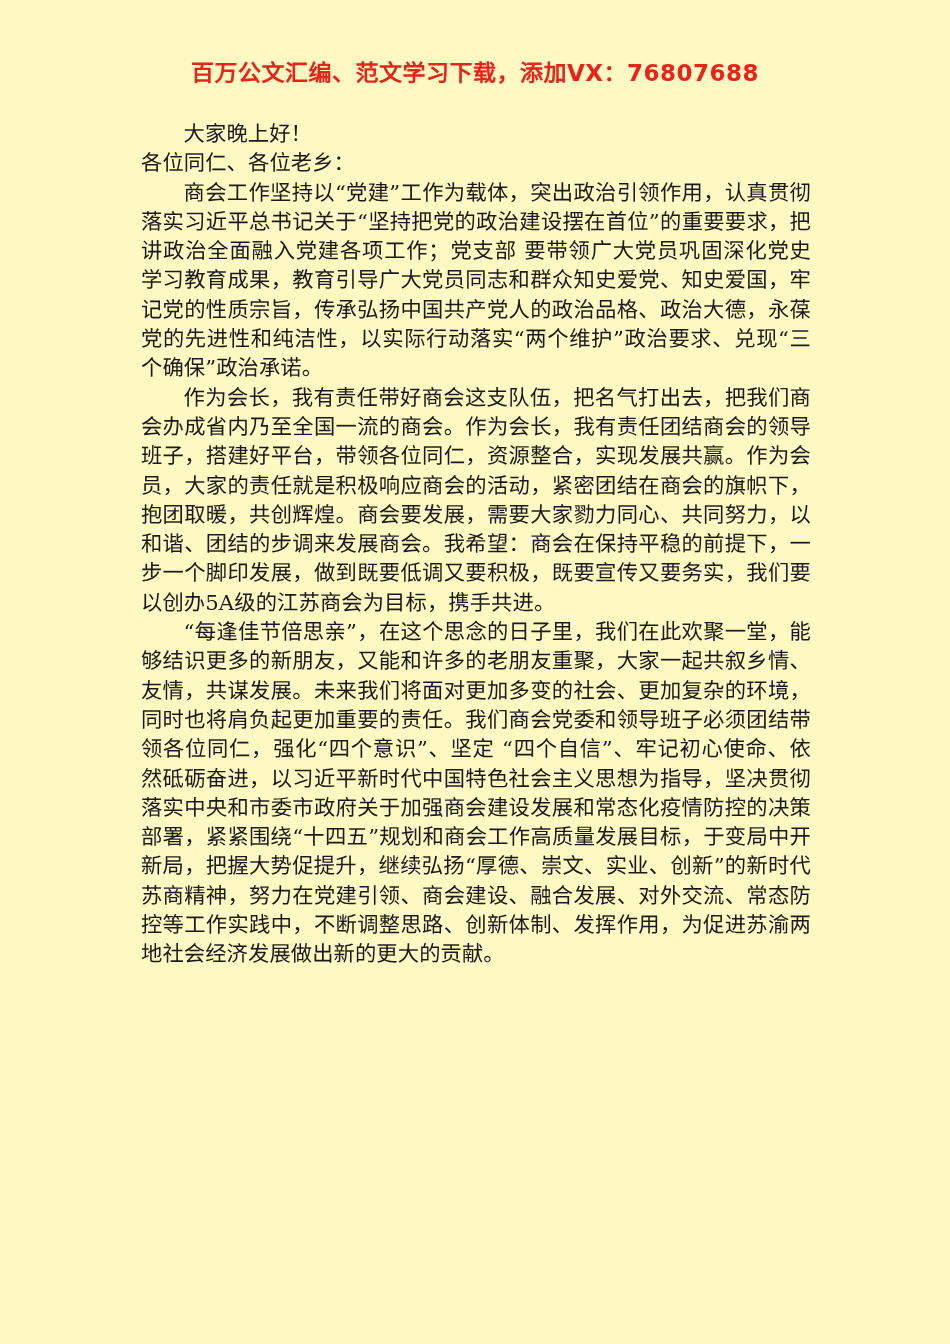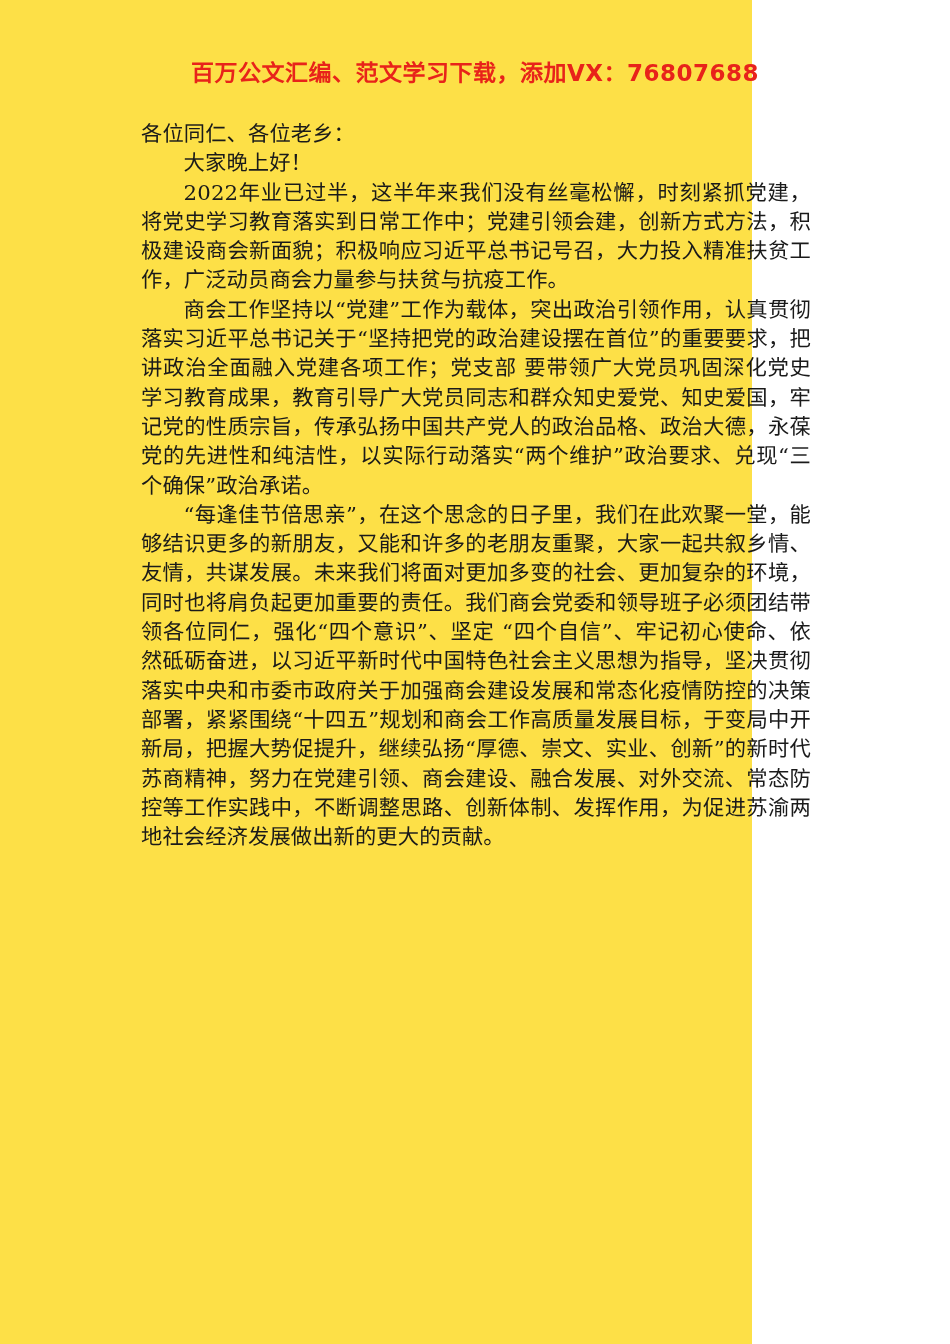--- a/index.html
+++ b/index.html
@@ -12,24 +12,24 @@
     width: 950px;
     height: 1344px;
     overflow: hidden;
     font-family: "DejaVu Serif", "Liberation Serif", serif;
     color: #000000;
     -webkit-font-smoothing: antialiased;
   }
 
   .page {
     position: relative;
-    width: 752px;
+    width: 950px;
     height: 1344px;
     box-sizing: border-box;
-    background: #fde047;
+    background: #fef9c3;
   }
 
   
   .promo-banner {
     position: absolute;
     left: 0;
     top: 62px;
     width: 950px;
     text-align: center;
     line-height: 1;
@@ -75,28 +75,28 @@
 <body>
 
 <div class="page">
 
   <div class="promo-banner">
     <span class="promo-text">百万公文汇编、范文学习下载，添加VX：76807688</span>
   </div>
 
   <div class="doc-body">
 
+    <p class="para indent">大家晚上好！</p>
+
     <p class="para salutation">各位同仁、各位老乡：</p>
 
-    <p class="para indent">大家晚上好！</p>
 
-
-    <p class="para indent">2022年业已过半，这半年来我们没有丝毫松懈，时刻紧抓党建，将党史学习教育落实到日常工作中；党建引领会建，创新方式方法，积极建设商会新面貌；积极响应习近平总书记号召，大力投入精准扶贫工作，广泛动员商会力量参与扶贫与抗疫工作。</p>
 
     <p class="para indent">商会工作坚持以“党建”工作为载体，突出政治引领作用，认真贯彻落实习近平总书记关于“坚持把党的政治建设摆在首位”的重要要求，把讲政治全面融入党建各项工作；党支部 要带领广大党员巩固深化党史学习教育成果，教育引导广大党员同志和群众知史爱党、知史爱国，牢记党的性质宗旨，传承弘扬中国共产党人的政治品格、政治大德，永葆党的先进性和纯洁性，以实际行动落实“两个维护”政治要求、兑现“三个确保”政治承诺。</p>
 
 
+    <p class="para indent">作为会长，我有责任带好商会这支队伍，把名气打出去，把我们商会办成省内乃至全国一流的商会。作为会长，我有责任团结商会的领导班子，搭建好平台，带领各位同仁，资源整合，实现发展共赢。作为会员，大家的责任就是积极响应商会的活动，紧密团结在商会的旗帜下，抱团取暖，共创辉煌。商会要发展，需要大家勠力同心、共同努力，以和谐、团结的步调来发展商会。我希望：商会在保持平稳的前提下，一步一个脚印发展，做到既要低调又要积极，既要宣传又要务实，我们要以创办5A级的江苏商会为目标，携手共进。</p>
 
     <p class="para indent">“每逢佳节倍思亲”，在这个思念的日子里，我们在此欢聚一堂，能够结识更多的新朋友，又能和许多的老朋友重聚，大家一起共叙乡情、友情，共谋发展。未来我们将面对更加多变的社会、更加复杂的环境，同时也将肩负起更加重要的责任。我们商会党委和领导班子必须团结带领各位同仁，强化“四个意识”、坚定 “四个自信”、牢记初心使命、依然砥砺奋进，以习近平新时代中国特色社会主义思想为指导，坚决贯彻落实中央和市委市政府关于加强商会建设发展和常态化疫情防控的决策部署，紧紧围绕“十四五”规划和商会工作高质量发展目标，于变局中开新局，把握大势促提升，继续弘扬“厚德、崇文、实业、创新”的新时代苏商精神，努力在党建引领、商会建设、融合发展、对外交流、常态防控等工作实践中，不断调整思路、创新体制、发挥作用，为促进苏渝两地社会经济发展做出新的更大的贡献。</p>
 
   </div>
 
 </div>
 
 </body></html>

